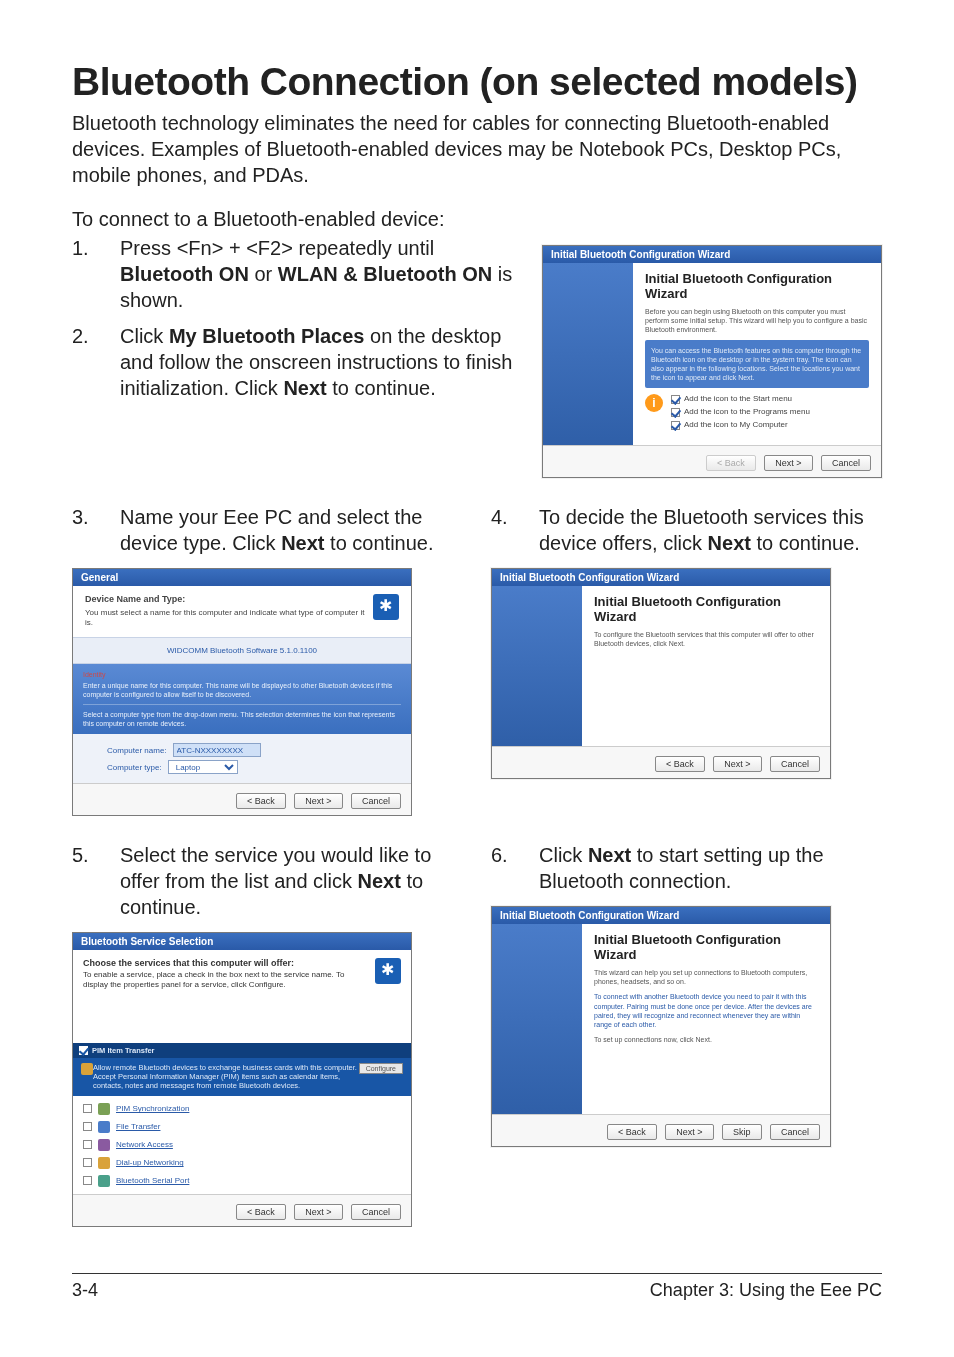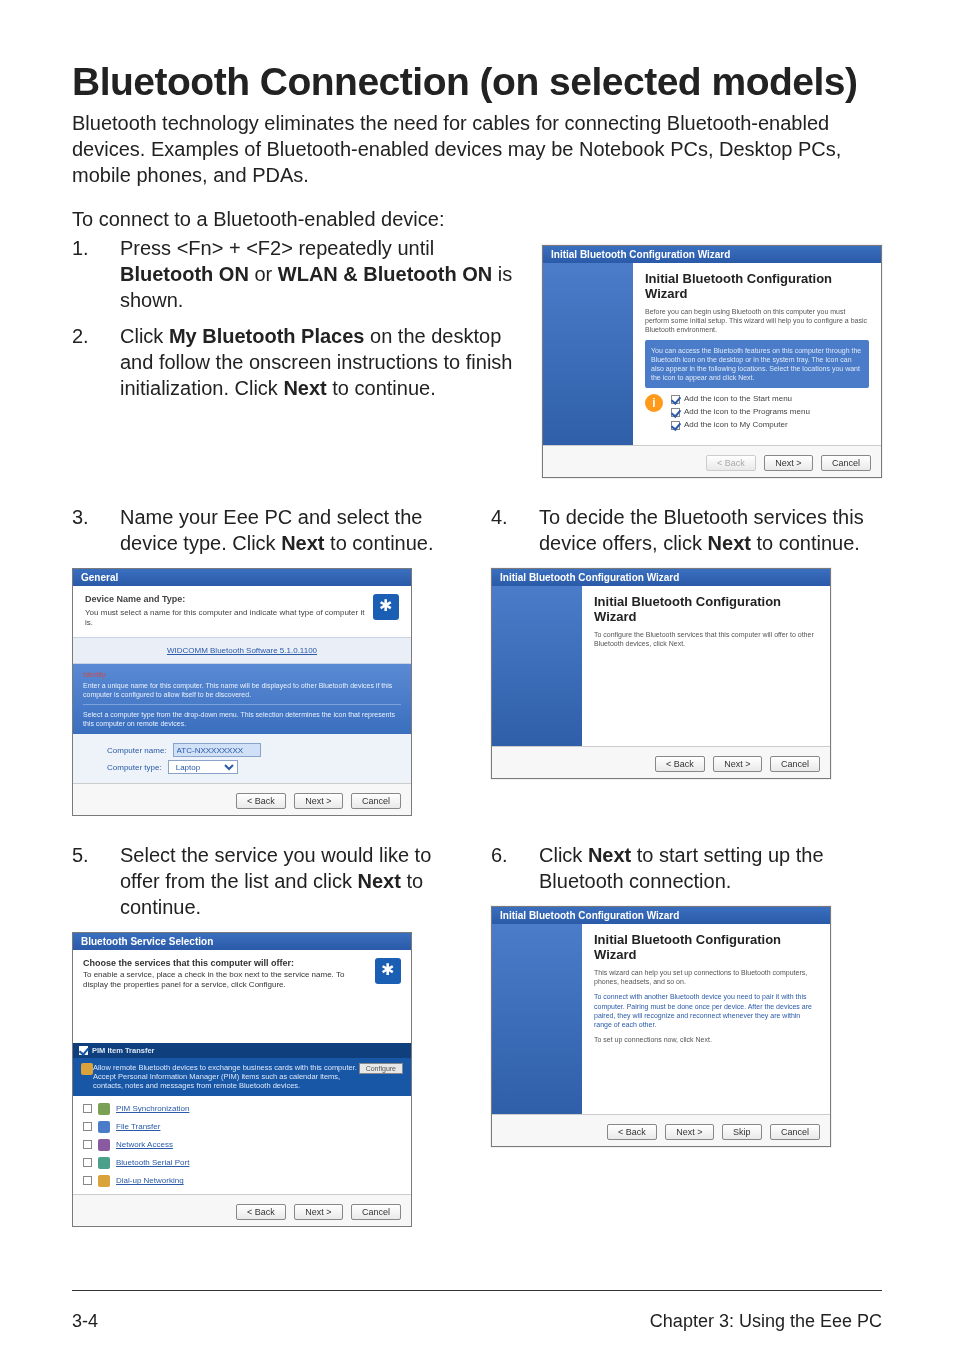--- a/index.html
+++ b/index.html
@@ -37,21 +37,21 @@
   .shot-buttons { border-top: 1px solid #ccc; padding: 6px 10px; text-align: right; background: #f7f7f7; }
   .shot-btn { display: inline-block; font-size: 9px; padding: 2px 10px; border: 1px solid #888; background: linear-gradient(#fff,#e9e9e9); border-radius: 2px; color: #333; margin-left: 4px; }
   .shot-btn.ghost { color: #aaa; border-color: #ccc; }
   
   .shot3 { width: 340px; border: 1px solid #7a7a7a; background: #fff; margin-top: 10px; font-family: Tahoma, sans-serif; }
   .shot3-title { background: linear-gradient(#3a6fbf,#2a5aa8); color:#fff; font-size:10px; padding:3px 8px; font-weight:bold; }
   .shot3-top { padding: 8px 12px; display:flex; gap:8px; align-items:flex-start; }
   .shot3-top .txt { font-size:8px; color:#444; line-height:1.3; }
   .bt-logo { width:26px; height:26px; background:#1a5fb4; border-radius:3px; position:relative; flex-shrink:0; }
   .bt-logo::after { content:"✱"; color:#fff; position:absolute; left:6px; top:2px; font-size:16px; }
-  .shot3-section { background:#e9eef7; padding:8px 12px; font-size:8px; color:#2a5aa8; text-align:center; border-top:1px solid #c8d3e6; border-bottom:1px solid #c8d3e6;text-decoration:underline; }
+  .shot3-section { background:#e9eef7; padding:8px 12px; font-size:8px; color:#2a5aa8; text-align:center; border-top:1px solid #c8d3e6; border-bottom:1px solid #c8d3e6; }
   .shot3-blue { background:linear-gradient(#5a8ad4,#3a6fbf); color:#e8f0fb; font-size:7px; padding:6px 10px; line-height:1.3; }
   .shot3-blue .sep { border-top:1px solid rgba(255,255,255,.3); margin:5px 0; }
   .shot3-inputs { padding:6px 34px; background:#eef2f9; }
   .shot3-field { display:flex; align-items:center; gap:6px; font-size:8px; color:#2a5aa8; margin:3px 0; }
   .shot3-field input, .shot3-field select { font-size:8px; padding:1px 3px; border:1px solid #8aa3c8; height:14px; background:#fff; color:#2a5aa8; }
   .shot3-field input { width:88px; background:#cfe0f7; }
   .shot3-field select { width:70px; }
   
   .shot5 { width: 340px; border:1px solid #7a7a7a; background:#fff; margin-top:10px; font-family:Tahoma,sans-serif; }
   .shot5-head { background:linear-gradient(#3a6fbf,#2a5aa8); color:#fff; font-size:10px; font-weight:bold; padding:3px 8px; }
@@ -66,21 +66,21 @@
   .shot5-panel .cfg { background:#e8e8e8; color:#555; font-size:7px; padding:1px 6px; border:1px solid #888; margin-left:auto; align-self:flex-start; }
   .shot5-list { padding:4px 10px; background:#fff; }
   .shot5-item { display:flex; align-items:center; gap:6px; font-size:8px; color:#2a5aa8; padding:3px 0;text-decoration:underline; }
   .shot5-item .ck { width:9px; height:9px; border:1px solid #888; background:#fff; }
   .mini-ico { width:12px; height:12px; background:#4a7cc9; border-radius:2px; flex-shrink:0; }
   .mini-ico.y { background:#d9a23a; }
   .mini-ico.g { background:#7aa055; }
   .mini-ico.p { background:#8a5aa0; }
   .mini-ico.r { background:#4aa08a; }
   
-  .footer { position:absolute; bottom:25px; left:72px; right:72px; border-top:1px solid #333; padding-top:20px; display:flex; justify-content:space-between; font-size:18px; }
+  .footer { position:absolute; bottom:56px; left:72px; right:72px; border-top:1px solid #333; padding-top:6px; display:flex; justify-content:space-between; font-size:18px; }
 </style>
 </head>
 <body>
 
 <div class="page">
   <h1>Bluetooth Connection (on selected models)</h1>
   <p class="intro">Bluetooth technology eliminates the need for cables for connecting Bluetooth-enabled devices. Examples of Bluetooth-enabled devices may be Notebook PCs, Desktop PCs, mobile phones, and PDAs.</p>
   <p class="lead">To connect to a Bluetooth-enabled device:</p>
 
   <div class="top-flex">
@@ -243,27 +243,27 @@
               <span class="mini-ico"></span>
               <span>File Transfer</span>
             </div>
           <div class="shot5-item">
               <span class="ck"></span>
               <span class="mini-ico p"></span>
               <span>Network Access</span>
             </div>
           <div class="shot5-item">
               <span class="ck"></span>
+              <span class="mini-ico y"></span>
+              <span>Dial-up Networking</span>
+            </div>
+          <div class="shot5-item">
+              <span class="ck"></span>
               <span class="mini-ico r"></span>
               <span>Bluetooth Serial Port</span>
-            </div>
-          <div class="shot5-item">
-              <span class="ck"></span>
-              <span class="mini-ico y"></span>
-              <span>Dial-up Networking</span>
             </div>
         </div>
         <div class="shot-buttons">
           <span class="shot-btn">&lt; Back</span>
           <span class="shot-btn">Next &gt;</span>
           <span class="shot-btn">Cancel</span>
         </div>
       </div>
     </div>
 

